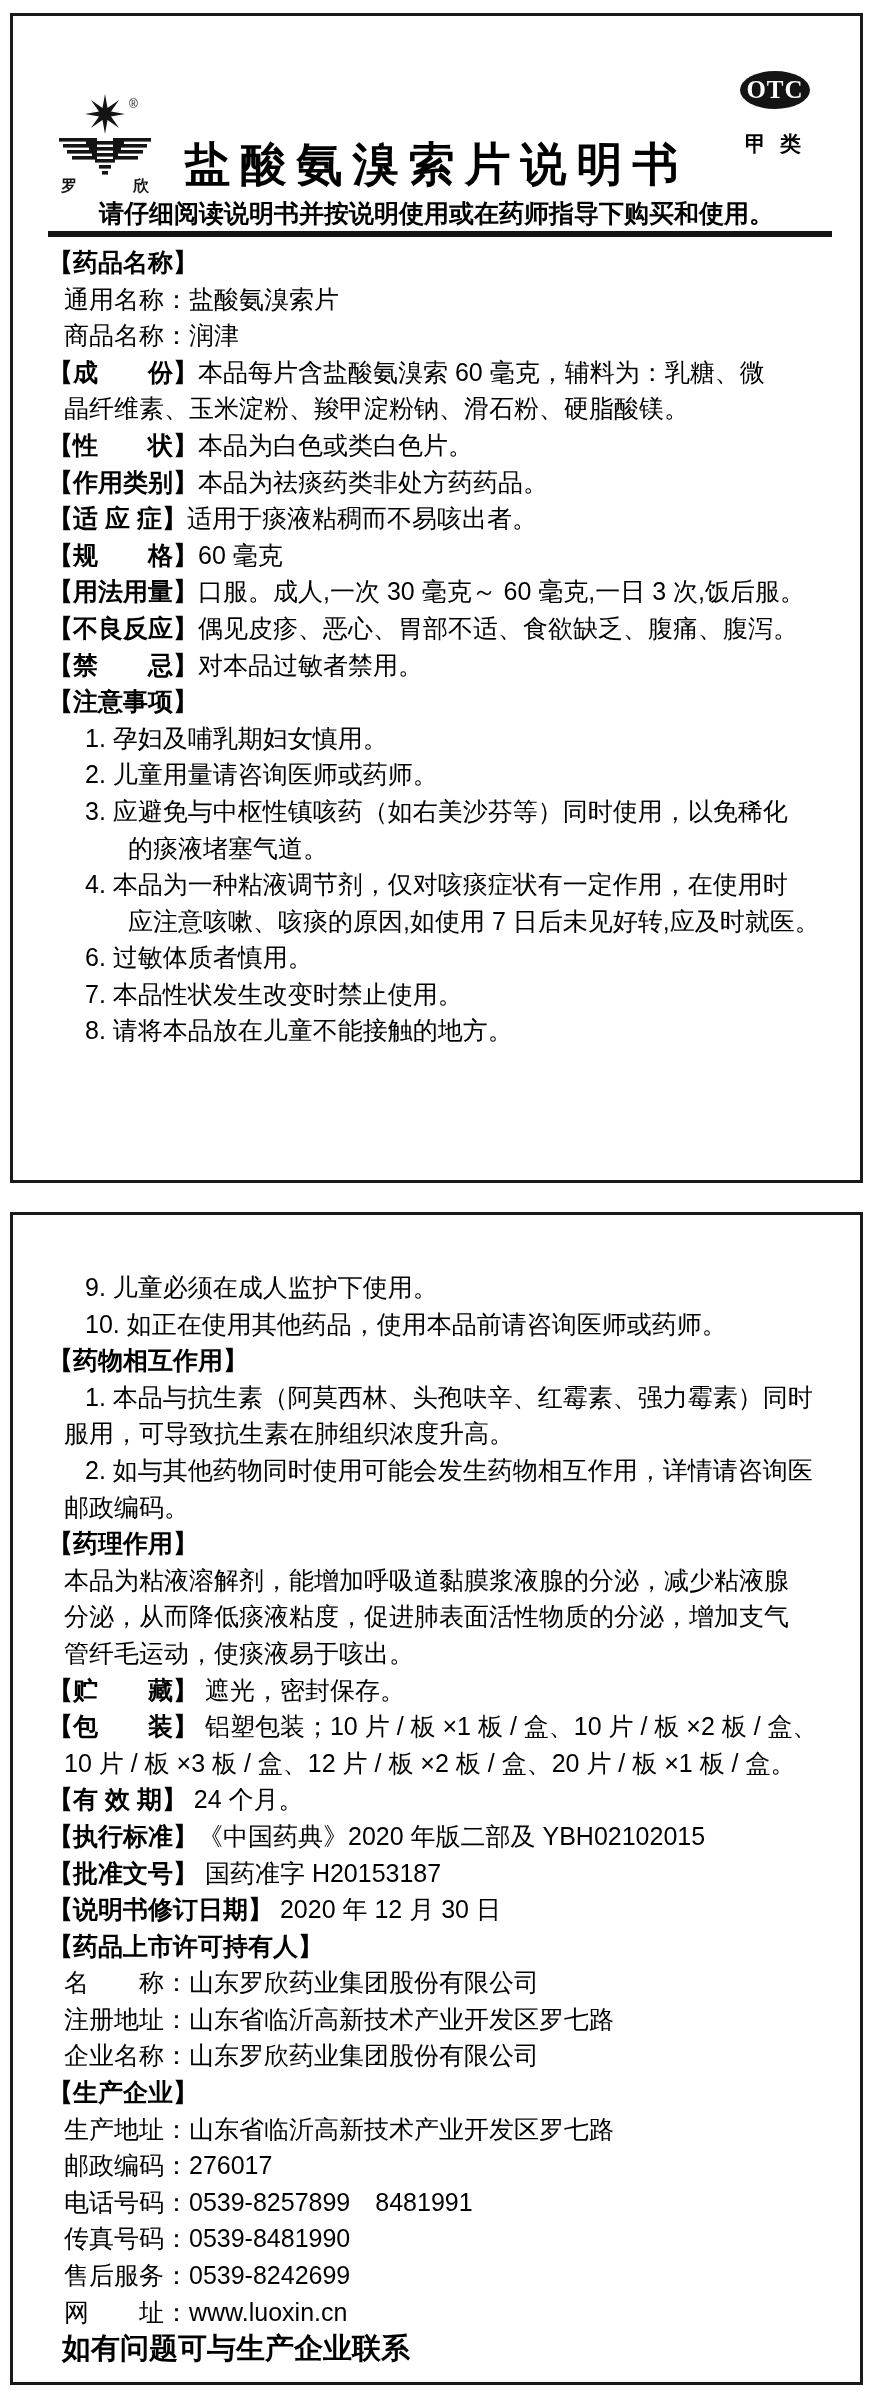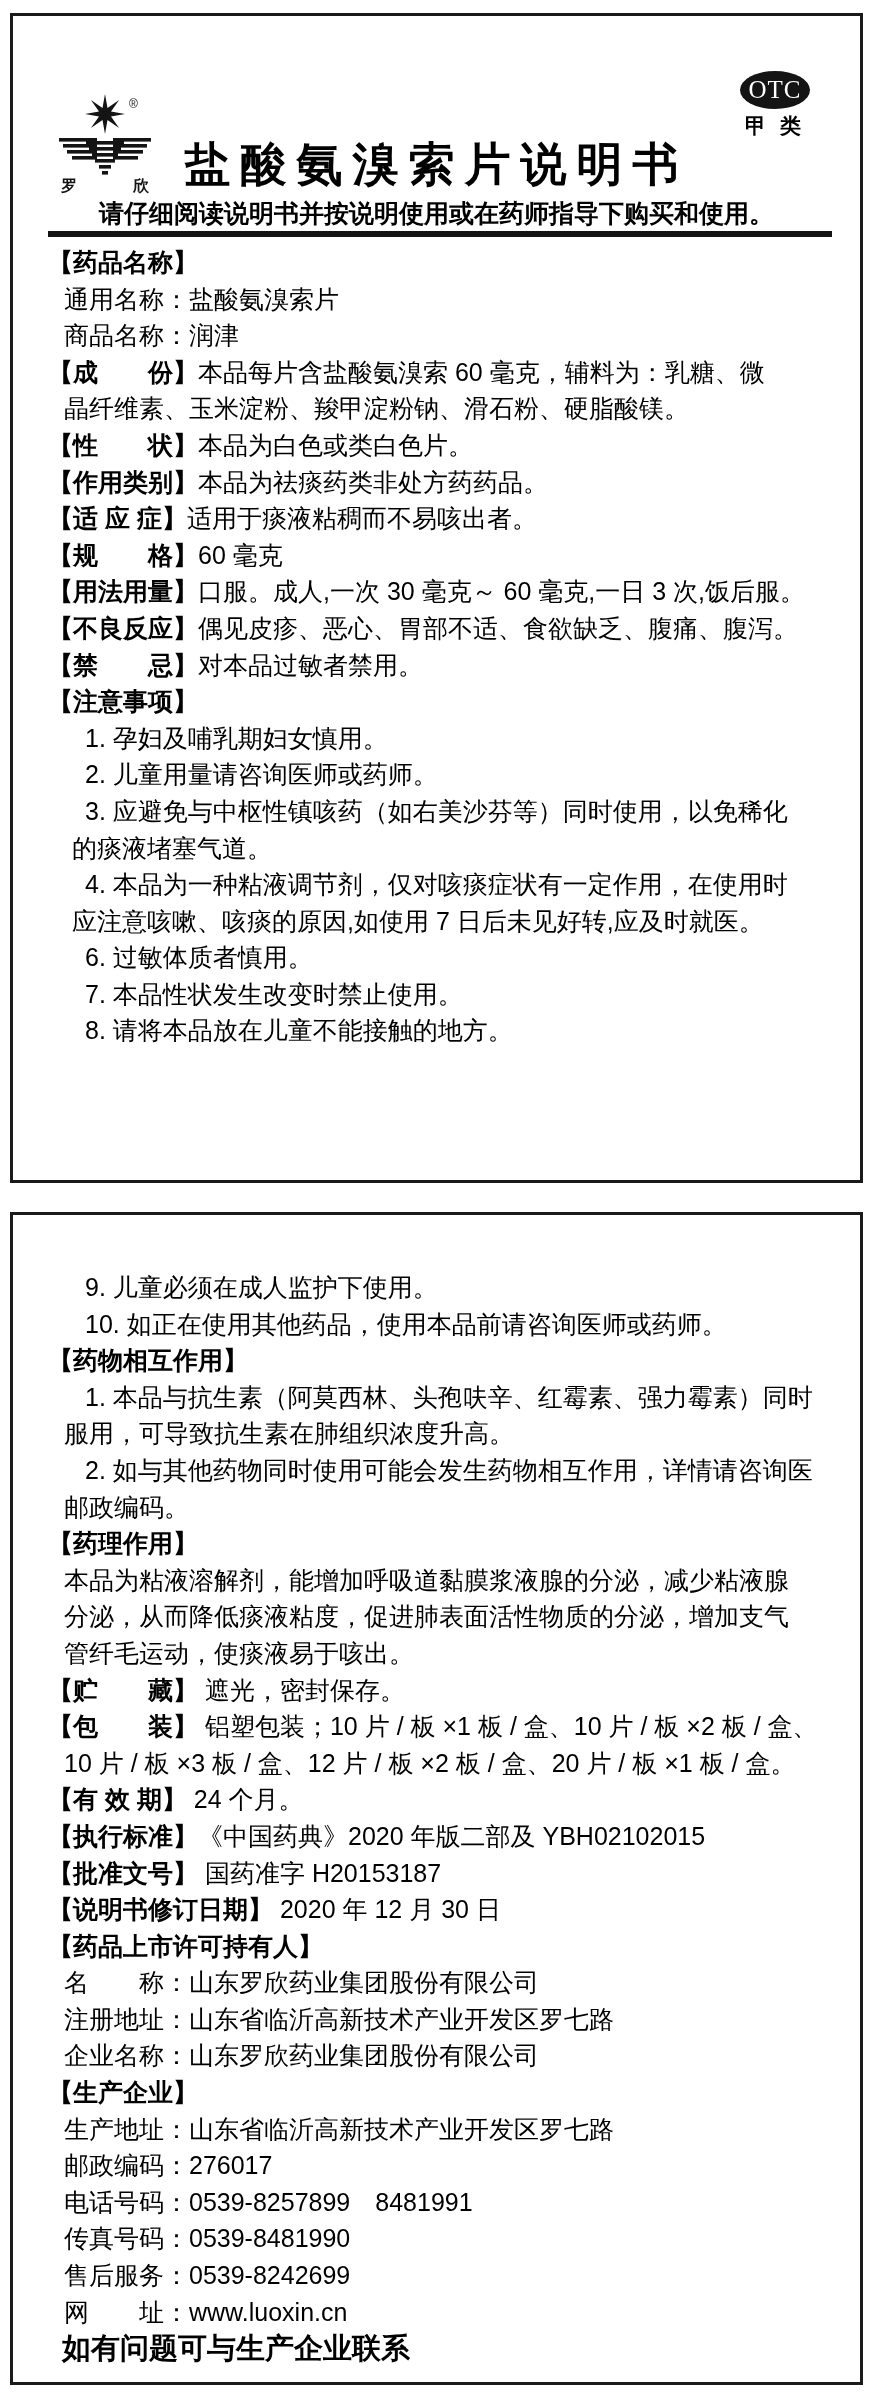--- a/index.html
+++ b/index.html
@@ -13,45 +13,45 @@
     border:3px solid #1a1a1a;box-sizing:border-box;background:#fff;overflow:hidden;
   }
   .box1{top:13px;height:1170px;}
   .box2{top:1212px;height:1173px;}
 
   
   .logo{position:absolute;top:76px;left:40px;width:104px;height:104px;}
   .otc{position:absolute;top:55px;right:50px;text-align:center;}
   .otc-ellipse{
     width:70px;height:38px;border-radius:50%;background:#141414;color:#fff;
-    font-family:"Liberation Serif","DejaVu Serif",serif;font-size:25px;font-weight:normal;
+    font-family:"Liberation Serif","DejaVu Serif",serif;font-size:25px;font-weight:bold;
     line-height:38px;text-align:center;letter-spacing:1px;margin:0 auto;
   }
-  .otc-class{margin-top:3px;font-size:21px;font-weight:bold;letter-spacing:4px;}
+  .otc-class{margin-top:21px;font-size:21px;font-weight:bold;letter-spacing:4px;}
   .title{
     position:absolute;top:122px;left:0;right:0;margin:0;text-align:center;
     font-size:46px;line-height:52px;font-weight:bold;letter-spacing:10px;white-space:pre;
   }
   .subtitle{
     position:absolute;top:182px;left:0;right:0;text-align:center;
     font-size:25px;line-height:30px;font-weight:bold;white-space:pre;
   }
   .rule{position:absolute;top:215px;left:35px;right:28px;height:6px;background:#141414;}
 
   
   .content1{position:absolute;top:228px;left:35px;right:14px;}
   .content2{position:relative;padding:54px 22px 0 35px;}
   .ln{
     height:36.6px;line-height:36.6px;font-size:25px;white-space:pre;overflow:visible;
   }
   .ln b{font-weight:bold;}
   .L0{margin-left:0;}
   .L1{margin-left:16px;}
   .L2{margin-left:37px;}
-  .L3{margin-left:24px;}
+  .L3{margin-left:80px;}
   .FT{margin-left:14px;font-size:29px;font-weight:bold;}
 </style>
 </head>
 <body>
 
 <div class="page">
 
   <section class="box box1">
 
     <div class="logo">

